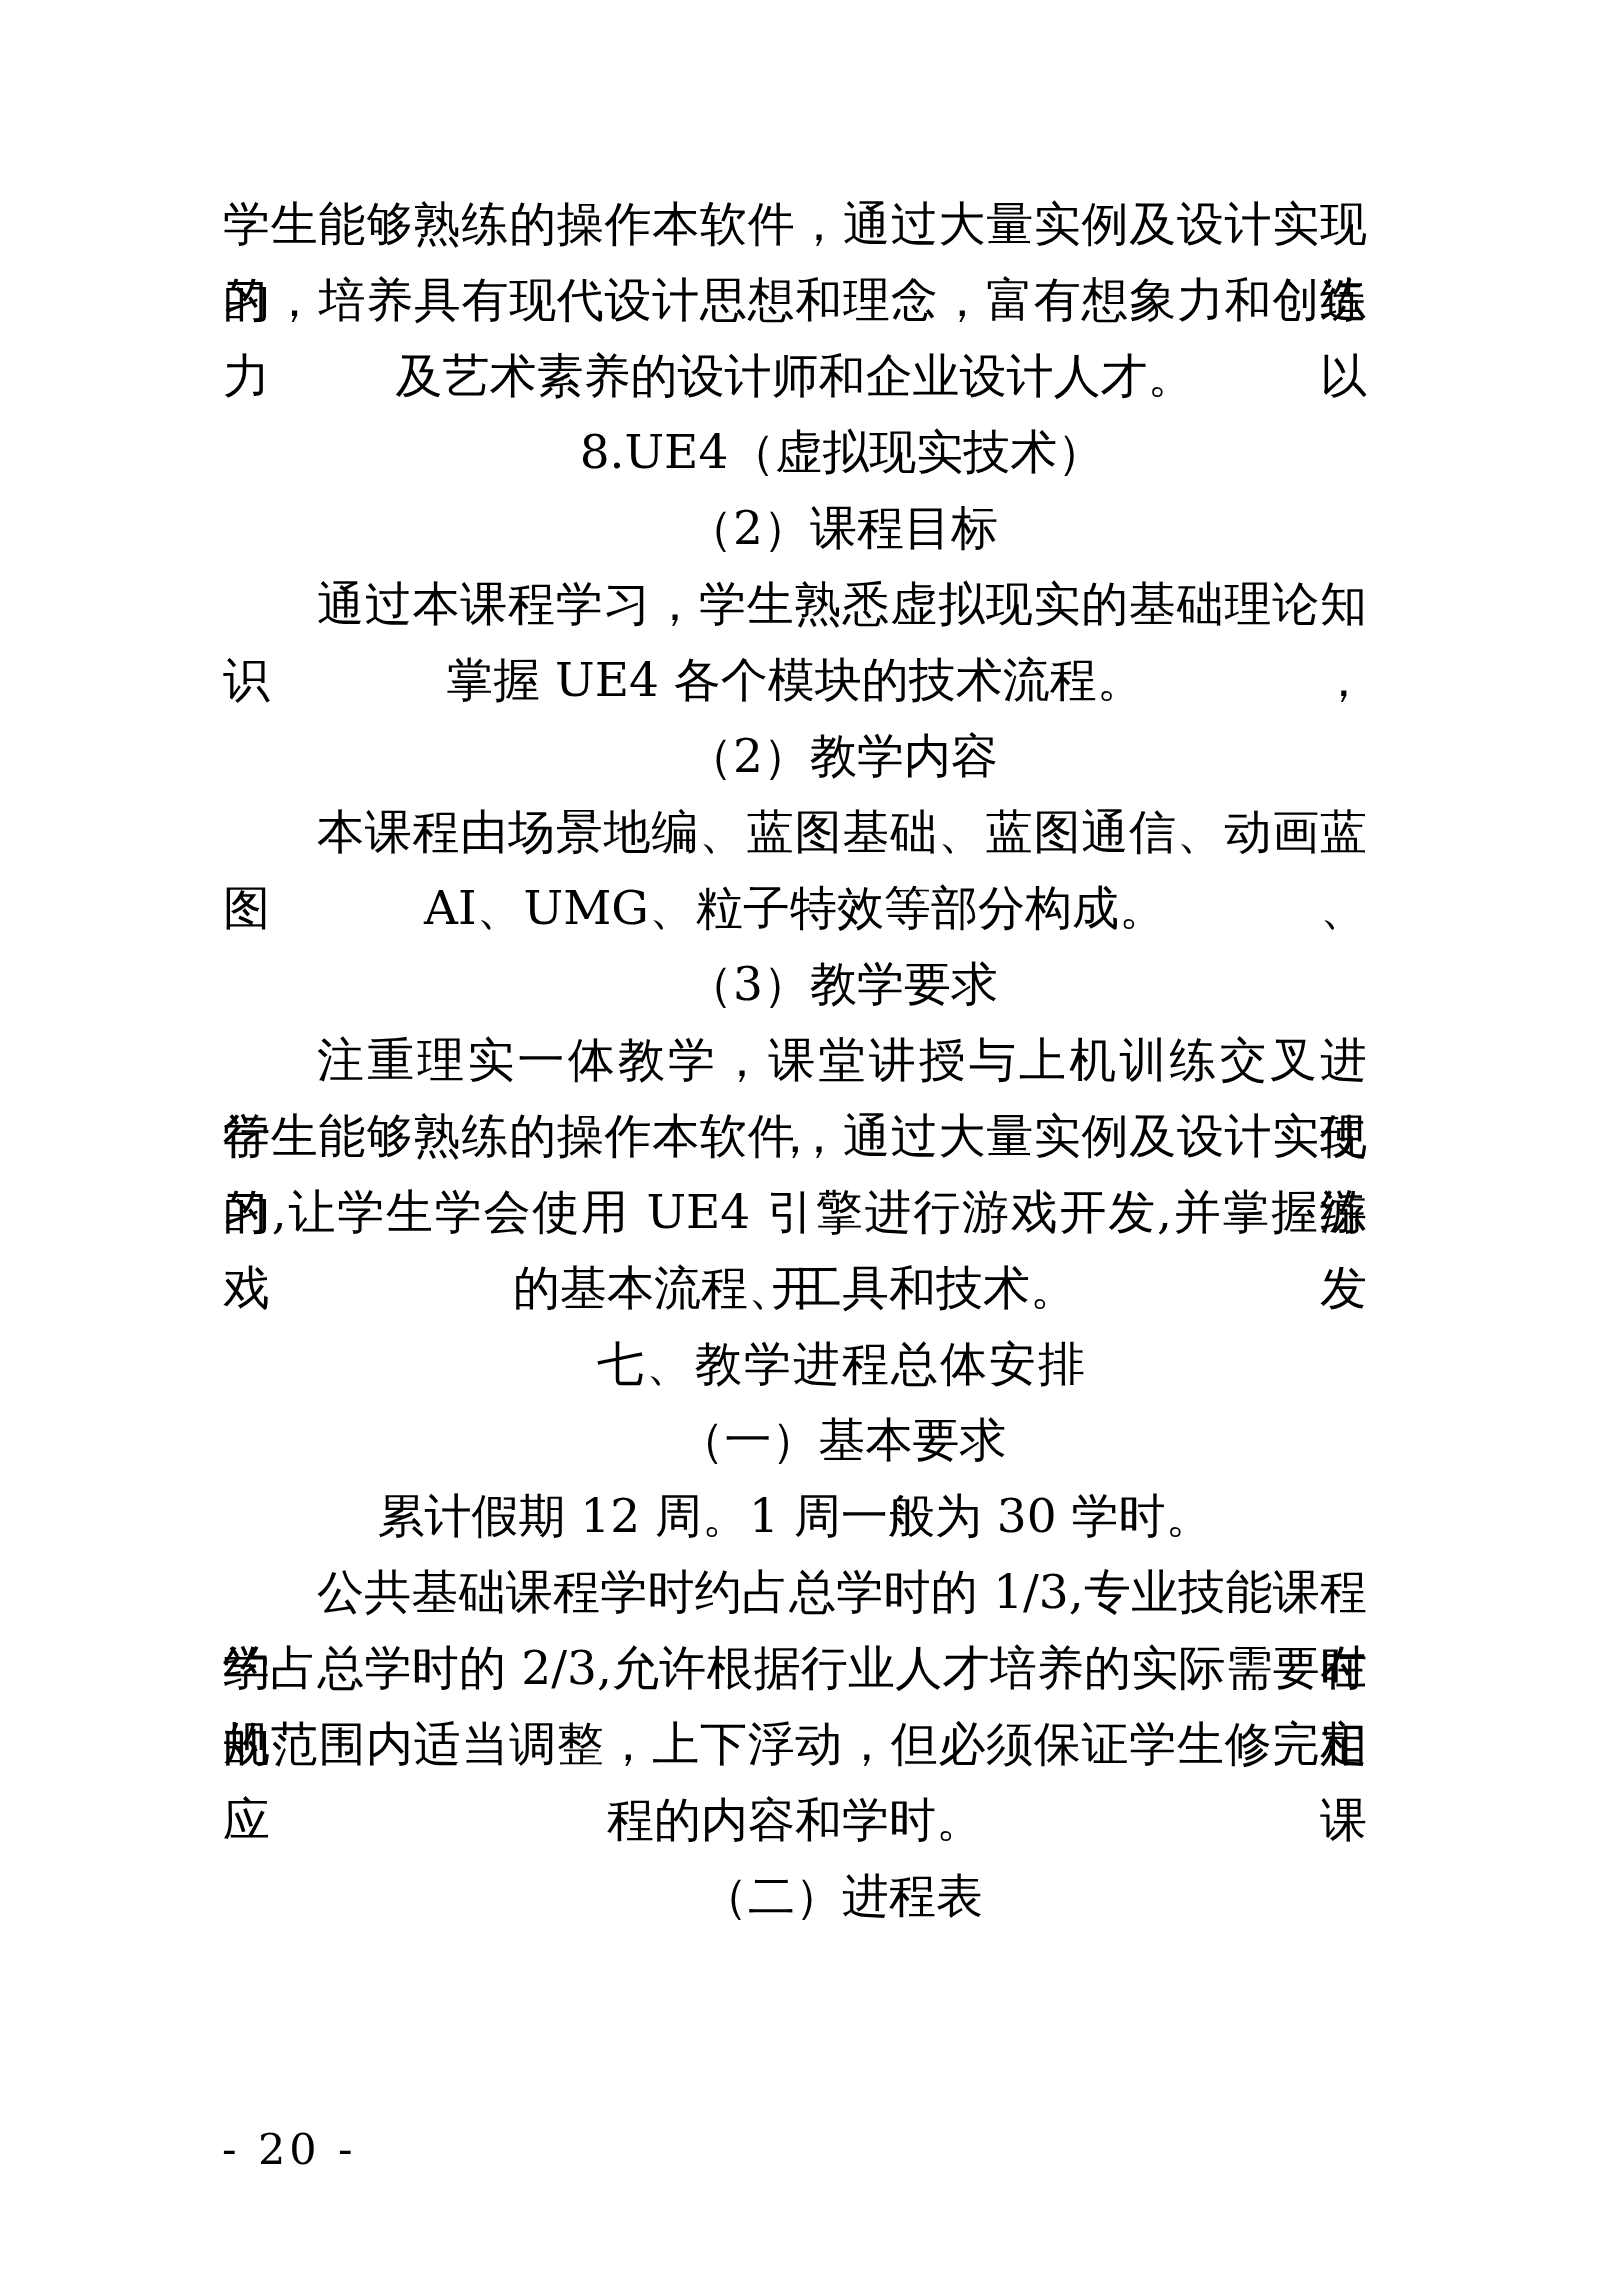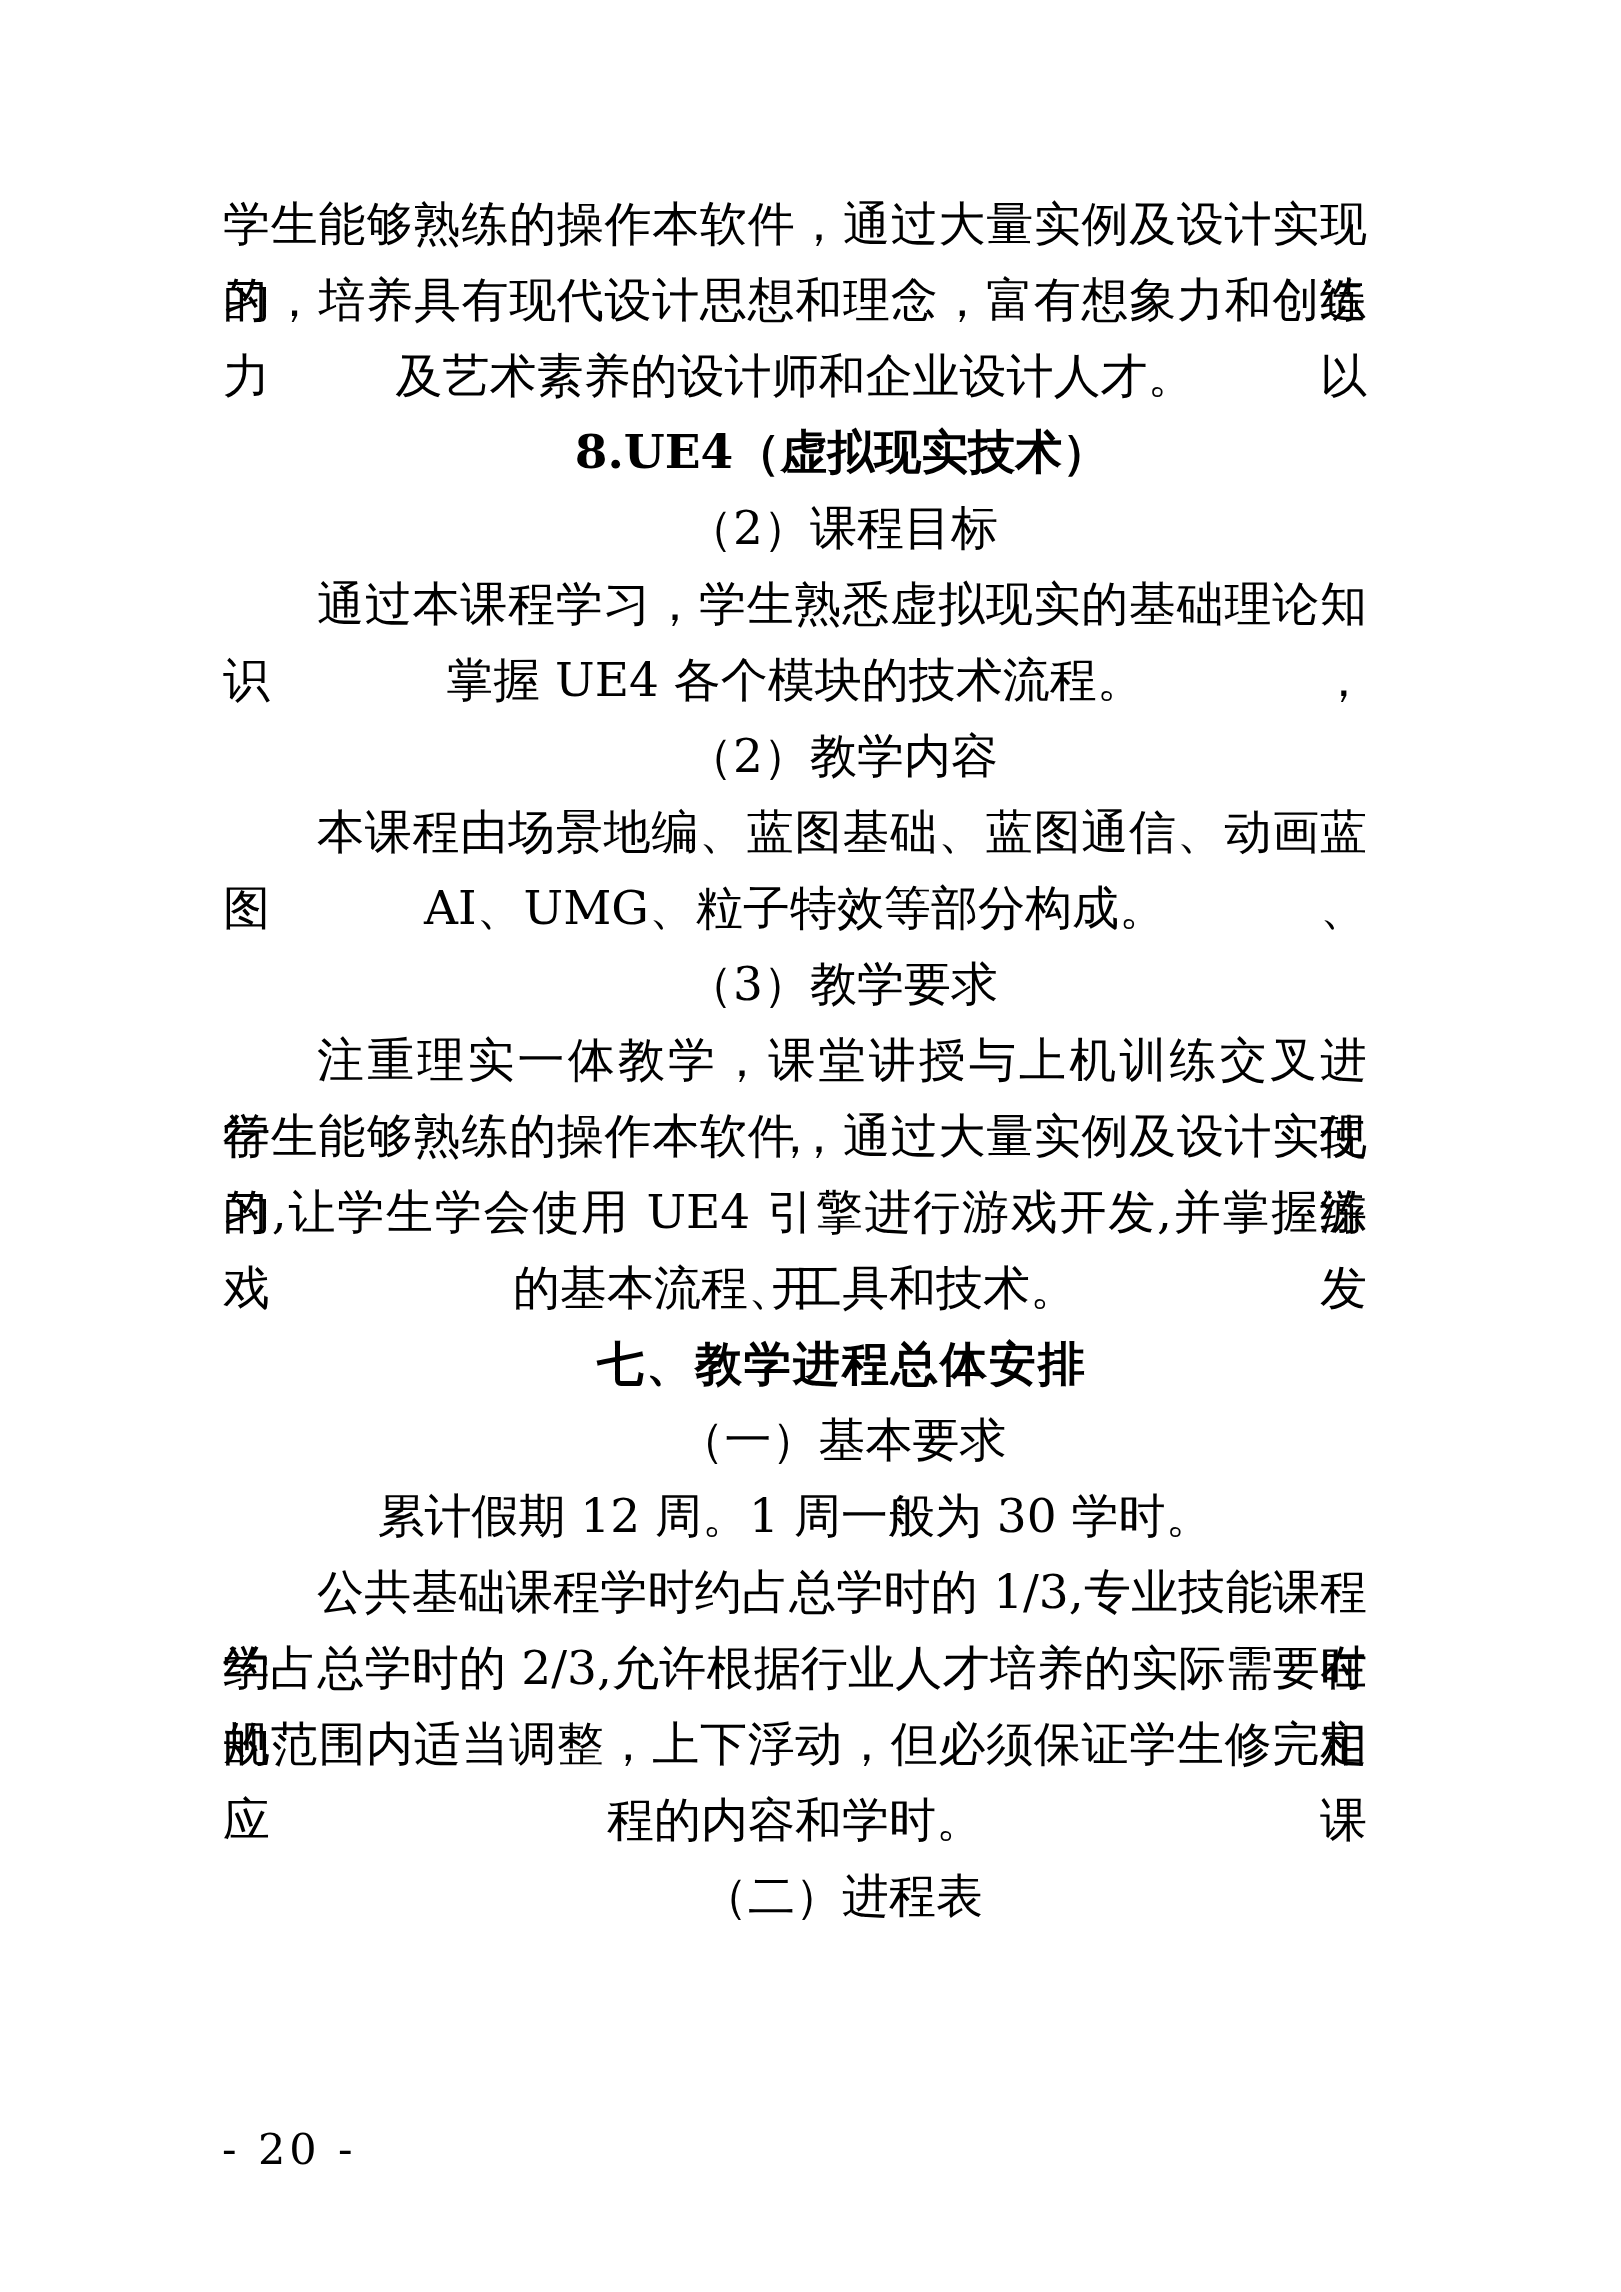--- a/index.html
+++ b/index.html
@@ -33,21 +33,21 @@
   }
   .line.justify {
     white-space: normal;
     text-align: justify;
     text-align-last: justify;
   }
   .line.indent {
     text-indent: 94px;
   }
   .line.bold {
-    font-weight: bold;
+    font-weight: normal;
   }
   .line.sans {
     font-family: "DejaVu Sans", "Liberation Sans", sans-serif;
     letter-spacing: 2px;
   }
   .page-number {
     position: absolute;
     left: 222px;
     top: 2125px;
     font-family: "DejaVu Serif", "Liberation Serif", serif;

